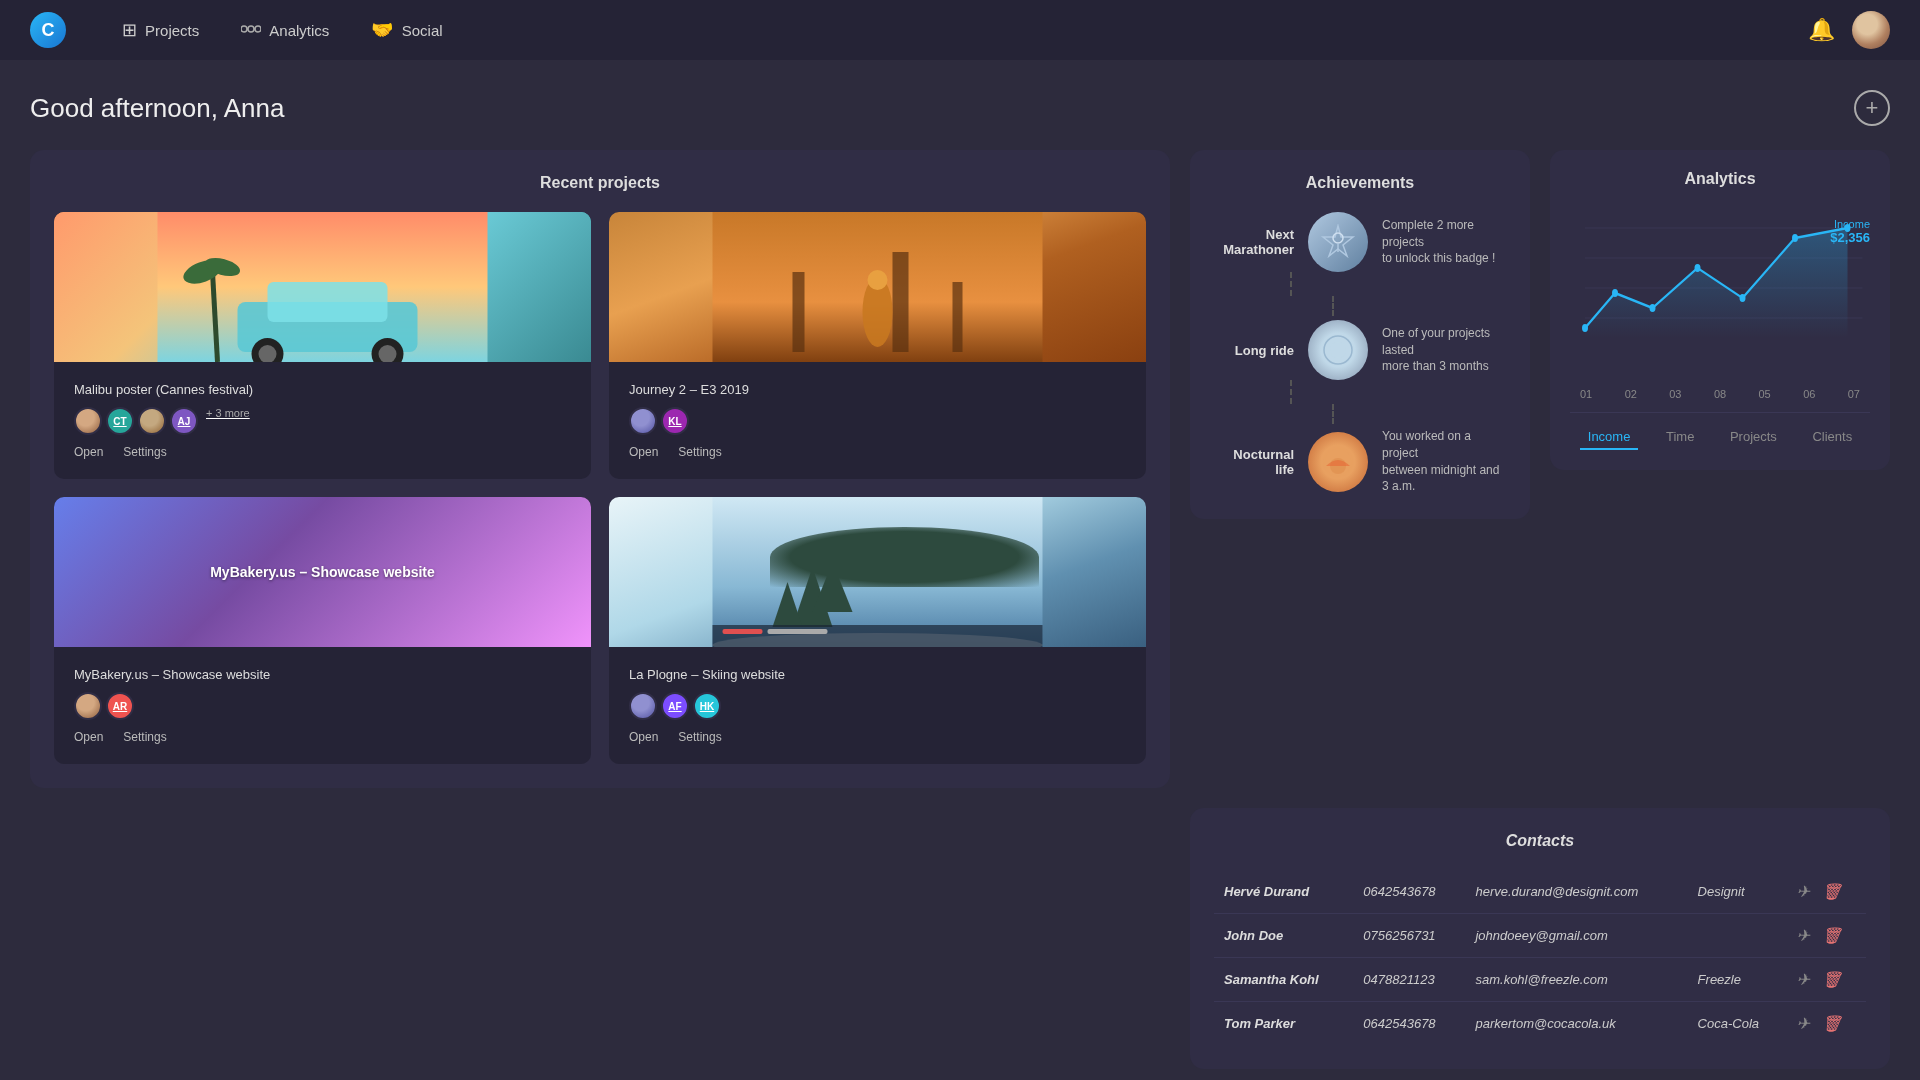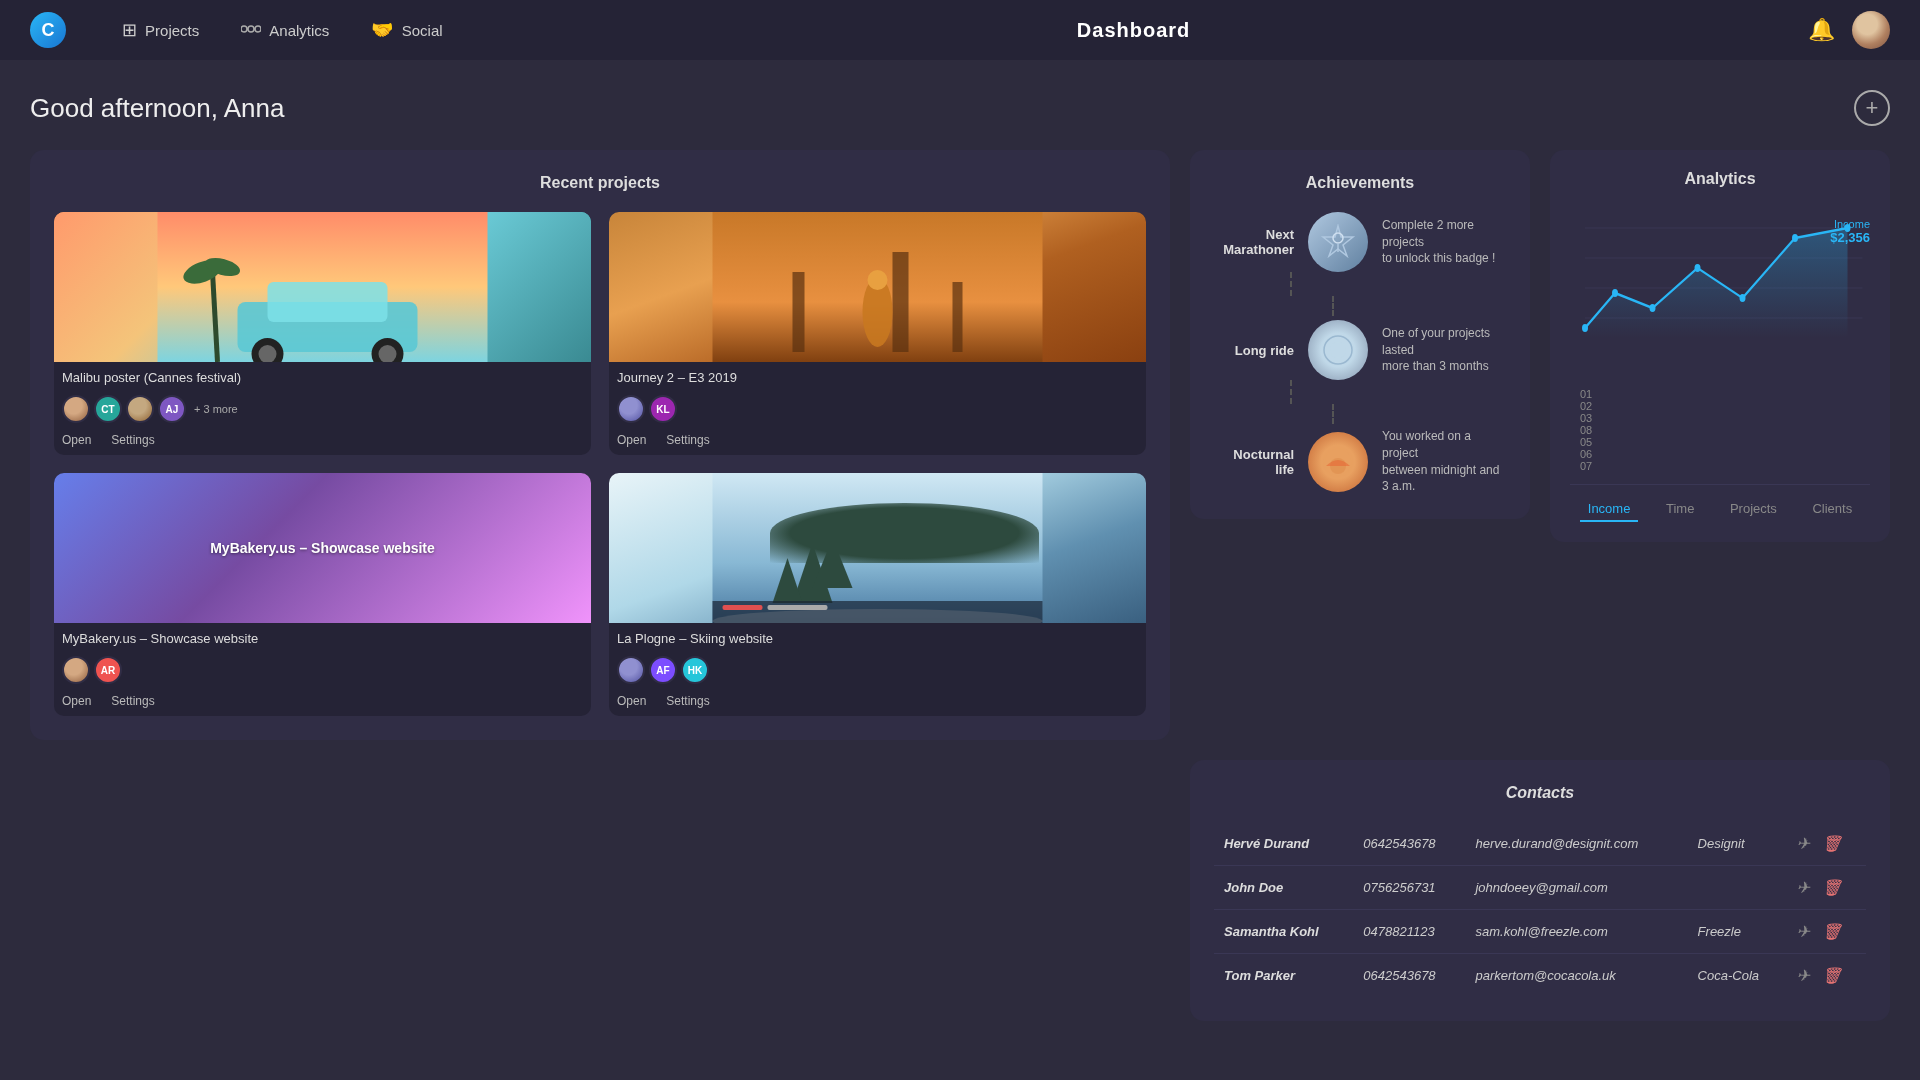--- a/index.html
+++ b/index.html
@@ -151,32 +151,33 @@
       overflow: hidden;
     }
     .project-thumb-skiing::before {
       content: '';
       position: absolute; top: 30px; left: 30%; right: 20%;
       height: 60px;
       background: radial-gradient(ellipse, #2d4a3e 60%, transparent 100%);
       border-radius: 50% 50% 0 0;
     }
     .project-info {
-      padding: 8px;
+      padding: 20px;
     }
     .project-name {
       font-size: 13px;
       color: #ddd;
       margin-bottom: 10px;
     }
     .project-avatars {
       display: flex;
-      align-items: center;
+      align-items: flex-start;
       gap: 4px;
       margin-bottom: 10px;
+      text-decoration: underline;
     }
     .avatar-sm {
       width: 28px; height: 28px;
       border-radius: 50%;
       font-size: 10px;
       font-weight: 700;
       display: flex; align-items: center; justify-content: center;
       color: #fff;
       border: 2px solid #302d45;
     }
@@ -269,21 +270,20 @@
       top: 10px; right: 0;
       font-size: 11px;
       color: #29b6f6;
       text-align: right;
     }
     .x-axis {
       display: flex;
       justify-content: space-between;
       padding: 0 10px;
       margin-top: 4px;
-      flex-direction: column;
     }
     .x-axis span {
       font-size: 11px;
       color: #888;
     }
     .analytics-tabs {
       display: flex;
       justify-content: space-around;
       margin-top: 12px;
       border-top: 1px solid #3a3755;
@@ -363,21 +363,20 @@
           <line x1="13" y1="7" x2="14" y2="7" stroke="#aaa" stroke-width="1.5"></line>
         </svg>
       </span>
       <span>Analytics</span>
     </div>
     <div class="nav-item">
       <span class="nav-icon">🤝</span>
       <span>Social</span>
     </div>
   </div>
-  <div class="nav-title">Dashboard</div>
   <div class="nav-right">
     <span class="nav-bell">🔔</span>
     <div class="nav-avatar">
       <div class="nav-avatar-inner"></div>
     </div>
   </div>
 </nav>
 
 <div class="main">
   <div class="greeting-row">

